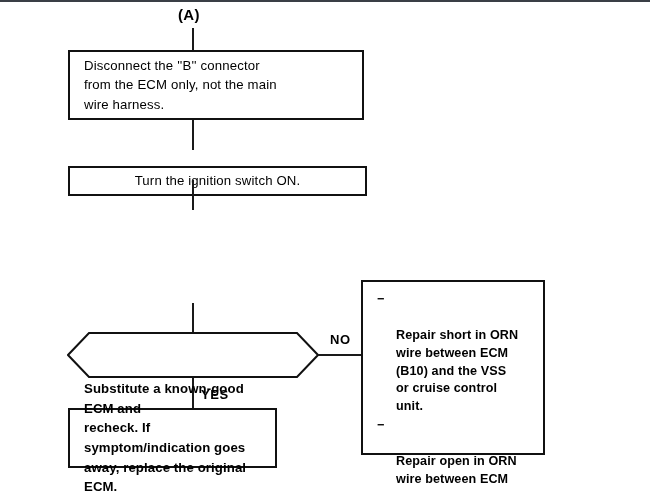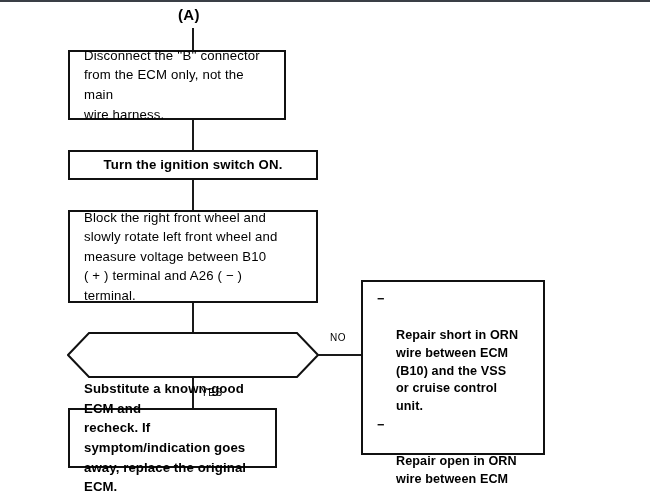--- a/index.html
+++ b/index.html
@@ -76,22 +76,22 @@
     font-size: 13.2px;
     line-height: 1.5;
     letter-spacing: 0.15px;
     white-space: pre-line;
     color: #000000;
   }
 
   
   .branch-label {
     position: absolute;
-    font-size: 10px;
-    font-weight: normal;
+    font-size: 13px;
+    font-weight: bold;
     letter-spacing: 0.6px;
     color: #000000;
   }
 
   
   #node-a {
     position: absolute;
     font-size: 15px;
     font-weight: bold;
     letter-spacing: 0.3px;
@@ -133,41 +133,34 @@
 <body>
 
 <div id="page">
 
   <div id="top-rule"></div>
 
   <div id="node-a" style="left:178px; top:6px;">(A)</div>
 
   <div class="vline" style="left:192px; top:28px; height:22px;"></div>
 
-  <div class="proc-box" style="left:68px; top:50px; width:218px; height:70px;">
+  <div class="proc-box" style="left:68px; top:50px; width:296px; height:70px;">
     <div class="proc-text">Disconnect the ''B'' connector
 from the ECM only, not the main
 wire harness.</div>
   </div>
 
   <div class="vline" style="left:192px; top:120px; height:30px;"></div>
 
-  <div class="proc-box" style="left:68px; top:150px; width:250px; height:30px;font-weight:bold;">
+  <div class="proc-box" style="left:68px; top:166px; width:299px; height:30px;">
     <div class="proc-text centered">Turn the ignition switch ON.</div>
   </div>
 
   <div class="vline" style="left:192px; top:180px; height:30px;"></div>
 
-  <div class="proc-box" style="left:68px; top:210px; width:250px; height:93px;">
-    <div class="proc-text">Block the right front wheel and
-slowly rotate left front wheel and
-measure voltage between B10
-( + )  terminal  and  A26  ( − )
-terminal.</div>
-  </div>
 
   <div class="vline" style="left:192px; top:303px; height:29px;"></div>
 
   <div id="decision-hex" style="left:67px; top:332px;">
     <svg width="252" height="46" viewBox="0 0 252 46">
       <polygon points="22,1 230,1 251,23 230,45 22,45 1,23" fill="#ffffff" stroke="#111111" stroke-width="2" stroke-linejoin="miter"></polygon>
     </svg>
   </div>
 
   <div class="hline" style="left:318px; top:354px; width:44px;"></div>

